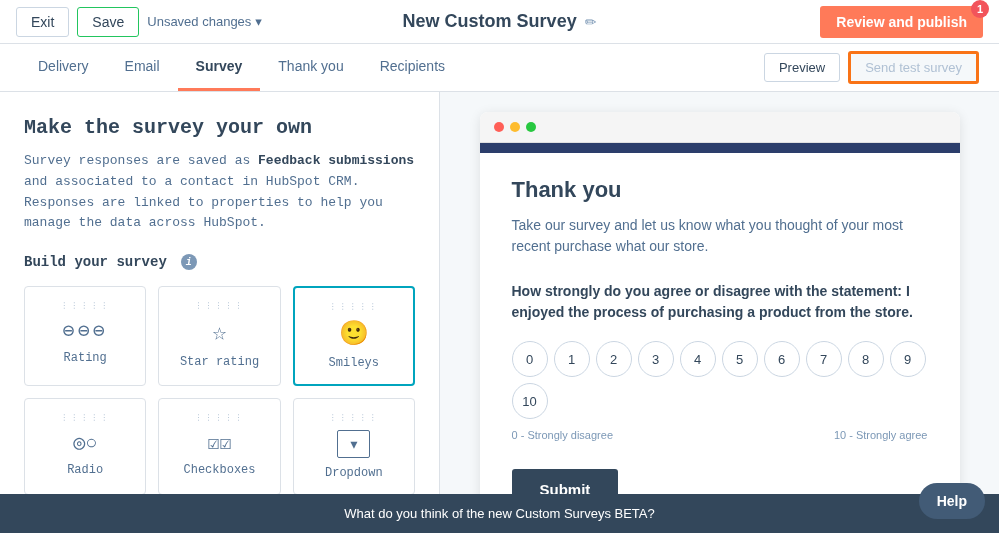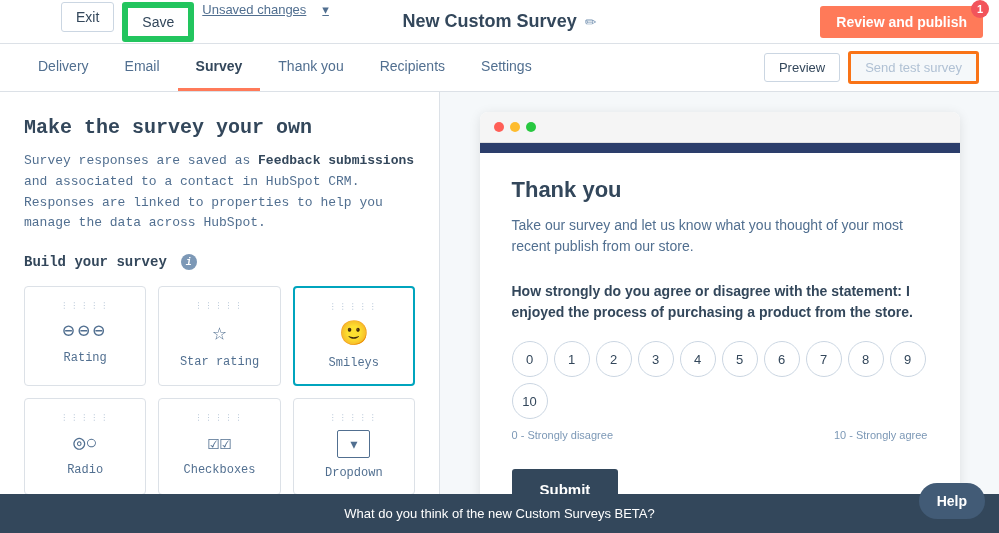--- a/index.html
+++ b/index.html
@@ -4,32 +4,32 @@
   <style>
     * { box-sizing: border-box; margin: 0; padding: 0; }
     body { font-family: -apple-system, BlinkMacSystemFont, 'Segoe UI', sans-serif; font-size: 14px; background: #f5f8fa; color: #33475b; }
 
     
     .topbar {
       display: flex; align-items: center; justify-content: space-between;
       background: #fff; border-bottom: 1px solid #dce1e7;
       padding: 0 16px; height: 44px; position: relative;
     }
-    .topbar-left { display: flex; align-items: flex-start; gap: 8px; margin-left: 45px; }
+    .topbar-left { display: flex; align-items: center; gap: 8px; }
     .btn-exit {
       border: 1px solid #cbd6e2; background: #fff; color: #33475b;
       padding: 6px 14px; border-radius: 3px; cursor: pointer; font-size: 14px;
     }
     .btn-save {
-      border: 6px solid #22c55e; background: #fff; color: #33475b;
+      border: 1px solid #22c55e; background: #fff; color: #33475b;
       padding: 6px 14px; border-radius: 3px; cursor: pointer; font-size: 14px;
     }
     .unsaved-changes {
-      color: #516f90; font-size: 13px; cursor: pointer; text-decoration: underline;
-      display: flex; align-items: center; gap: 16px;
+      color: #516f90; font-size: 13px; cursor: pointer; 
+      display: flex; align-items: center; gap: 4px;
     }
     .topbar-center {
       position: absolute; left: 50%; transform: translateX(-50%);
       display: flex; align-items: center; gap: 8px;
     }
     .survey-title { font-size: 18px; font-weight: 600; color: #33475b; }
     .edit-icon { cursor: pointer; color: #7c98b6; font-size: 14px; }
     .topbar-right { display: flex; align-items: center; gap: 10px; }
     .btn-review {
       background: #ff7a59; color: #fff; border: none;
@@ -170,21 +170,20 @@
   </div>
 </div>
 
 <div class="nav-tabs">
   <div class="nav-tabs-left">
     <div class="nav-tab">Delivery</div>
     <div class="nav-tab">Email</div>
     <div class="nav-tab active">Survey</div>
     <div class="nav-tab">Thank you</div>
     <div class="nav-tab">Recipients</div>
-    <div class="nav-tab">Settings</div>
   </div>
   <div class="nav-tabs-right">
     <button class="btn-preview">Preview</button>
     <button class="btn-send-test">Send test survey</button>
   </div>
 </div>
 
 <div class="main">
 
   <div class="left-panel">
@@ -241,21 +240,21 @@
     <div class="browser-mockup">
       <div class="browser-bar">
         <div class="browser-dot dot-red"></div>
         <div class="browser-dot dot-yellow"></div>
         <div class="browser-dot dot-green"></div>
       </div>
       <div class="survey-preview-content">
         <div class="survey-header-stripe"></div>
         <div class="survey-body">
           <h2 class="survey-preview-title">Thank you</h2>
-          <p class="survey-preview-desc">Take our survey and let us know what you thought of your most recent publish from our store.</p>
+          <p class="survey-preview-desc">Take our survey and let us know what you thought of your most recent purchase what our store.</p>
           <p class="survey-question">How strongly do you agree or disagree with the statement: I enjoyed the process of purchasing a product from the store.</p>
           <div class="rating-scale">
             <button class="rating-btn">0</button>
             <button class="rating-btn">1</button>
             <button class="rating-btn">2</button>
             <button class="rating-btn">3</button>
             <button class="rating-btn">4</button>
             <button class="rating-btn">5</button>
             <button class="rating-btn">6</button>
             <button class="rating-btn">7</button>

